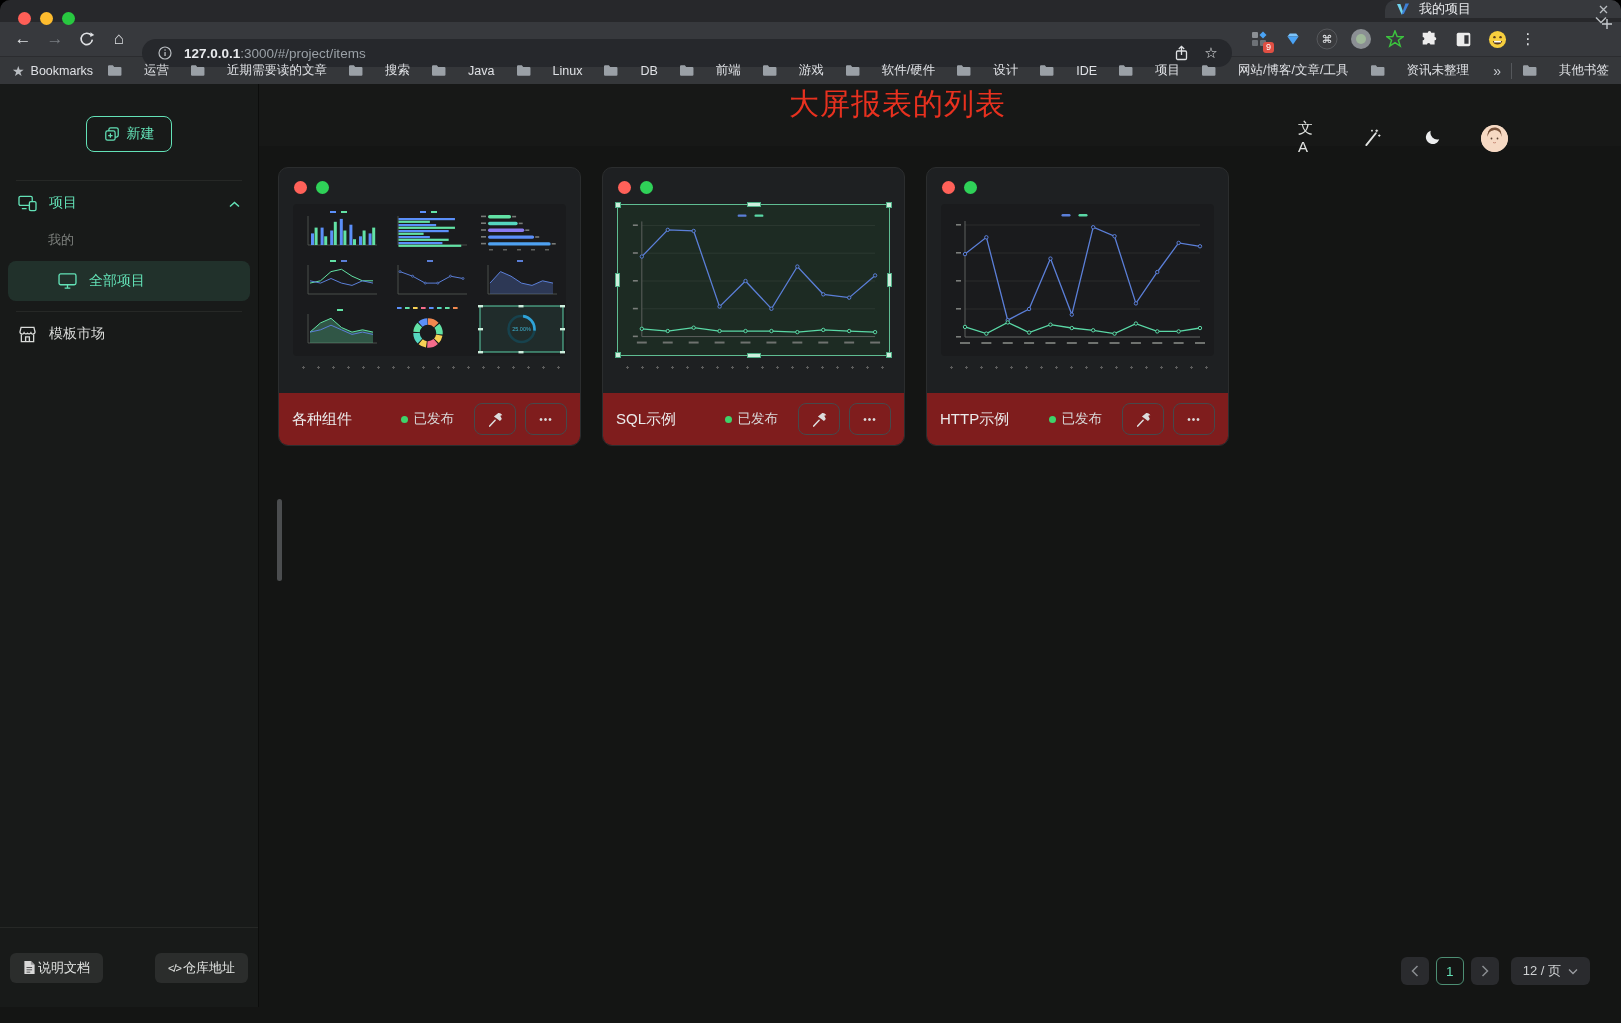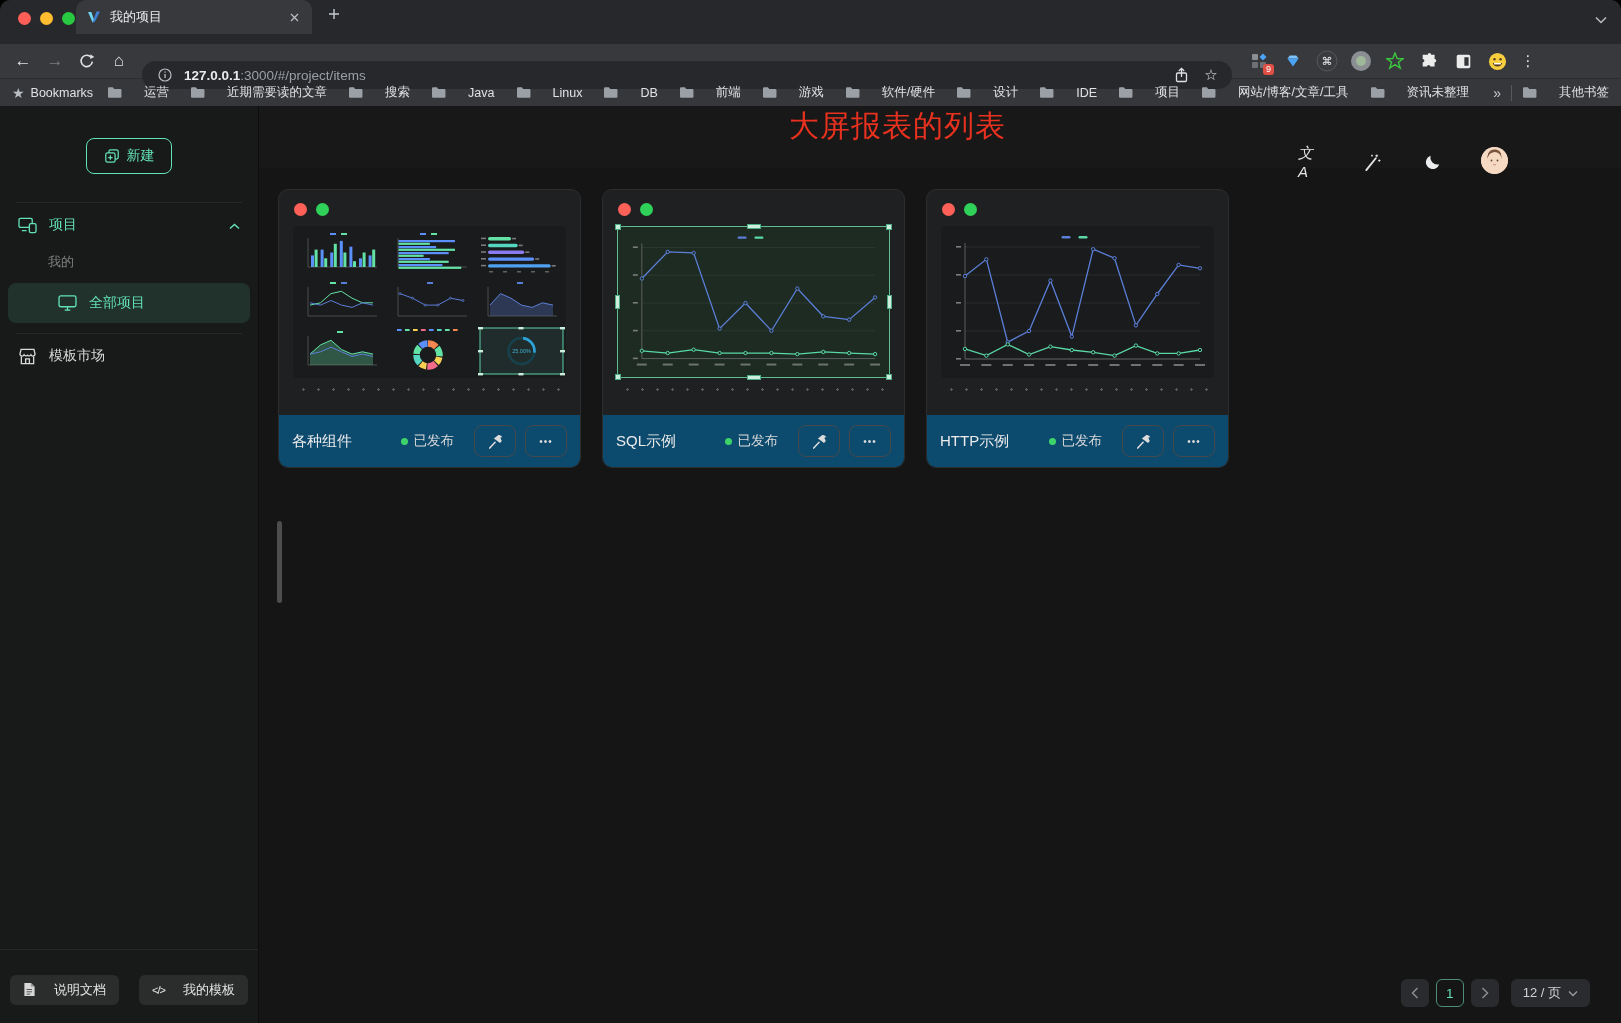--- a/index.html
+++ b/index.html
@@ -1,20 +1,20 @@
 <!DOCTYPE html>
 <html><head>
 <meta charset="utf-8">
 <style>
   html,body{margin:0;padding:0;background:#000;}
   *{box-sizing:border-box;}
   .window{width:1621px;height:1023px;border-radius:10px 10px 0 0;overflow:hidden;
     font-family:"Liberation Sans","DejaVu Sans",sans-serif;background:#141514;position:relative;}
   
-  .tabstrip{height:44px;background:#27282b;display:flex;position:relative;}
+  .tabstrip{height:22px;background:#27282b;display:flex;align-items:flex-end;position:relative;flex-direction:column;}
   .traffic{position:absolute;left:18px;top:12px;display:flex;gap:9px;}
   .tl{width:13px;height:13px;border-radius:50%;}
   .tl.red{background:#ff5f57}.tl.yellow{background:#febc2e}.tl.green{background:#28c840}
   .tab{margin-left:76px;width:236px;height:34px;background:#37393d;border-radius:10px 10px 0 0;
     display:flex;align-items:center;padding:0 10px;color:#e8eaed;font-size:13px;gap:8px;}
   .tab-title{flex:1;white-space:nowrap;overflow:hidden;}
   .tab-close{width:16px;height:16px;display:flex;align-items:center;justify-content:center;border-radius:50%;}
   .newtab{width:28px;height:28px;margin:0 0 3px 8px;display:flex;align-items:center;justify-content:center;border-radius:50%;}
   .strip-chev{position:absolute;right:14px;top:10px;}
   .toolbar{height:34px;background:#37393d;display:flex;align-items:center;padding:0 10px;gap:6px;}
@@ -47,47 +47,47 @@
   .sb-div{border-top:1px solid #262826;margin:28px 16px 0;}
   .sb-sec{display:flex;align-items:center;gap:12px;padding:0 18px;height:44px;color:#63e2b7;font-size:14px;}
   .sb-sec .chev{margin-left:auto;}
   .sb-group{color:#7d807d;font-size:13px;padding:6px 0 10px 48px;}
   .sb-item{display:flex;align-items:center;gap:12px;margin:2px 8px;height:40px;border-radius:8px;
     padding-left:50px;color:#d8dad8;font-size:14px;}
   .sb-item.active{background:rgba(99,226,183,0.12);color:#63e2b7;}
   .sb-footer{position:absolute;left:0;right:0;bottom:0;height:80px;border-top:1px solid #262826;
     display:flex;align-items:center;justify-content:space-between;padding:0 10px;}
   .sb-fbtn{height:30px;background:#2b2d2c;border:none;border-radius:6px;color:#e3e5e3;font-size:13px;
-    display:flex;align-items:center;gap:18px;padding:0 13px;font-family:inherit;}
+    display:flex;align-items:center;gap:2px;padding:0 13px;font-family:inherit;}
   .code-glyph{font-size:11px;color:#e3e5e3;letter-spacing:-1px;}
   .main{flex:1;position:relative;background:#141514;}
   .page-header{height:62px;display:flex;align-items:center;padding:0 113px 0 28px;background:#171817;flex-direction:column;}
   .page-title{font-size:30px;color:#e8311f;font-weight:500;letter-spacing:1px;}
-  .hdr-icons{margin-left:auto;display:flex;align-items:flex-end;gap:37px;font-style:italic;}
+  .hdr-icons{margin-left:auto;display:flex;align-items:flex-start;gap:37px;}
   .hicon{width:24px;height:24px;display:flex;align-items:center;justify-content:center;color:#e2e4e2;}
   .avatar{width:27px;height:27px;border-radius:50%;overflow:hidden;background:#f6d9c3;}
   .cards-row{display:flex;gap:21px;padding:21px 0 0 19px;}
   .card{width:303px;height:279px;background:#1e2022;border:1px solid #2b2d2e;border-radius:10px;
     display:flex;flex-direction:column;overflow:hidden;}
   .card-dots{display:flex;gap:9px;padding:13px 15px 0;}
   .cdot{width:13px;height:13px;border-radius:50%;}
   .cdot.red{background:#ff6159}.cdot.green{background:#2fd158}
   .thumb{margin:10px 14px 0;height:152px;border-radius:4px;background:#1a1b1d;position:relative;}
   .thumb.sel{background:#1d2b23;border:1px solid #5fbd92;}
   .chartsvg{width:100%;height:100%;display:block;}
   .handle{position:absolute;background:#cdeedd;border:1px solid #4fae85;z-index:2;}
   .h-tl{top:-3px;left:-3px;width:6px;height:6px}.h-tr{top:-3px;right:-3px;width:6px;height:6px}
   .h-bl{bottom:-3px;left:-3px;width:6px;height:6px}.h-br{bottom:-3px;right:-3px;width:6px;height:6px}
   .h-t{top:-3px;left:50%;margin-left:-7px;width:14px;height:5px}
   .h-b{bottom:-3px;left:50%;margin-left:-7px;width:14px;height:5px}
   .h-l{left:-3px;top:50%;margin-top:-7px;width:5px;height:14px}
   .h-r{right:-3px;top:50%;margin-top:-7px;width:5px;height:14px}
   .dotrow{height:3px;margin:10px 17px 0;background-image:radial-gradient(circle,#5c5c5c 1px,transparent 1.4px);
     background-size:15px 3px;background-repeat:repeat-x;}
-  .card-footer{margin-top:auto;height:52px;background:#0c4a6e;display:flex;align-items:center;padding:0 13px;justify-content:flex-end;}
+  .card-footer{margin-top:auto;height:52px;background:#7f1d1d;display:flex;align-items:center;padding:0 13px;justify-content:flex-end;}
   .card-title{font-size:15px;color:#ebebeb;}
   .status{margin-left:auto;display:flex;align-items:center;gap:6px;margin-right:11px;}
   .sdot{width:7px;height:7px;border-radius:50%;background:#3ed36a;}
   .stext{font-size:13.5px;color:#d8d8d8;}
   .cbtn{width:42px;height:32px;border:1px solid #46494b;border-radius:8px;background:transparent;
     color:#dcdcdc;display:flex;align-items:center;justify-content:center;margin-left:9px;font-family:inherit;}
   .more-glyph{font-size:10px;letter-spacing:1px;color:#dcdcdc;}
   .scroll-thumb{position:absolute;left:18px;top:415px;width:5px;height:82px;background:#4b4d4f;border-radius:3px;}
   .pagination{position:absolute;right:31px;bottom:22px;display:flex;align-items:center;gap:7px;}
   .pg-btn{width:28px;height:28px;background:#2a2b2e;border:none;border-radius:6px;display:flex;
@@ -377,21 +377,21 @@
         <button class="sb-fbtn">
           <svg width="13" height="15" viewBox="0 0 14 16">
             <path d="M1.5 1h7L12.5 5v10h-11z" fill="#d8d8d8"></path>
               <path d="M8.5 1v4h4" fill="#9a9a9a"></path>
             <path d="M3.8 8h6M3.8 10.5h6M3.8 13h4" stroke="#4a4a4a" stroke-width="1"></path>
           </svg>
           <span>说明文档</span>
         </button>
         <button class="sb-fbtn">
           <span class="code-glyph">&lt;/&gt;</span>
-          <span>我的模板</span>
+          <span>仓库地址</span>
         </button>
       </div>
     </div>
 
     <div class="main">
       <div class="page-header">
         <span class="page-title">大屏报表的列表</span>
         <div class="hdr-icons">
           <span class="hicon" style="font-size:15px">文A</span>
           <span class="hicon">

